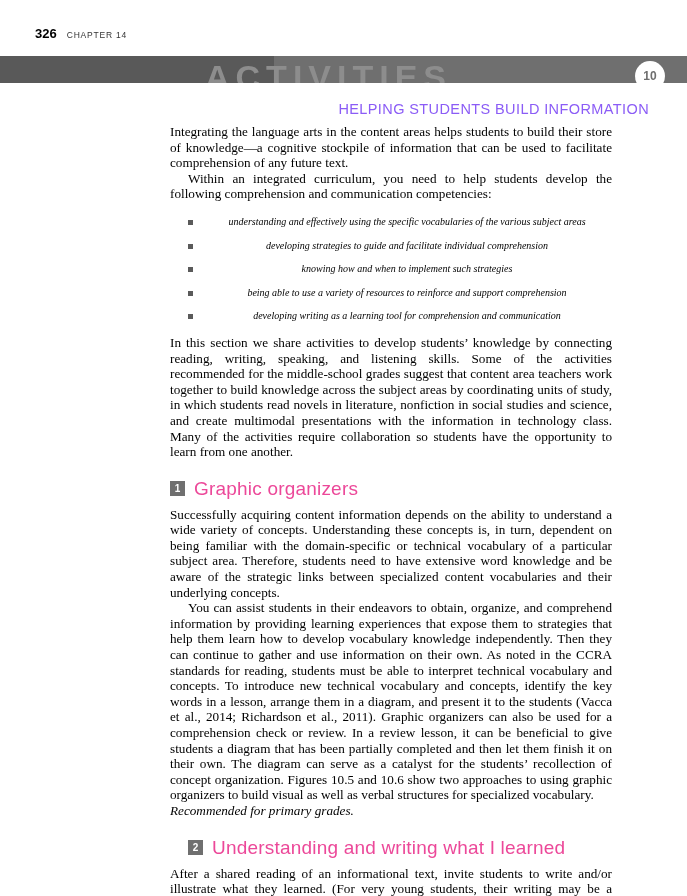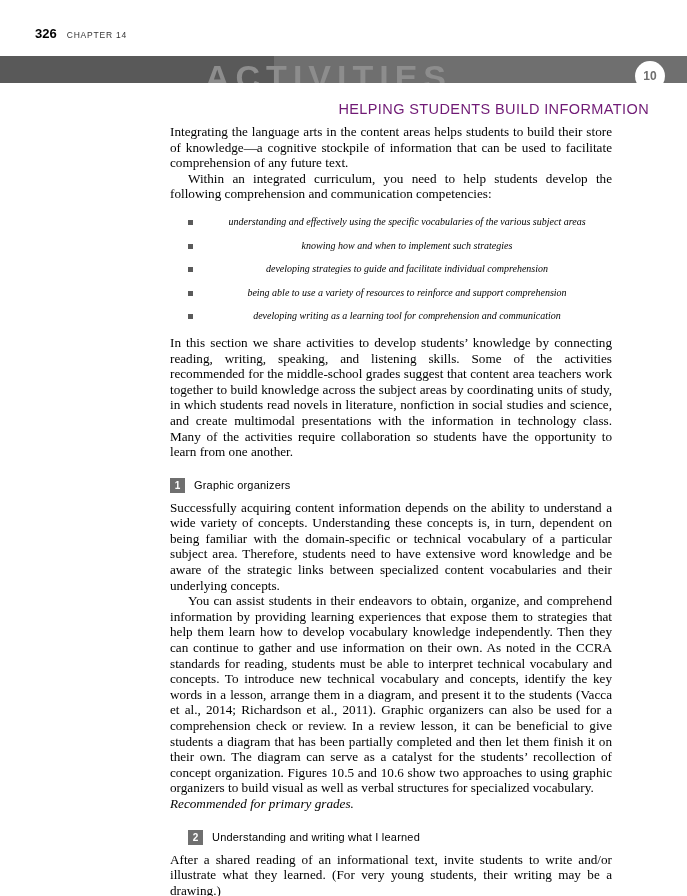--- a/index.html
+++ b/index.html
@@ -101,21 +101,21 @@
   }
 
   
   .section-title {
     position: absolute;
     top: 101px;
     right: 38px;
     font-family: "Liberation Sans", sans-serif;
     font-size: 14.5px;
     letter-spacing: 0.4px;
-    color: #701a75;
+    color: #8b5cf6;
   }
 
   
   .content {
     position: absolute;
     top: 124px;
     left: 170px;
     width: 442px;
   }
   p {
@@ -174,22 +174,22 @@
     color: #ffffff;
     font-family: "Liberation Sans", sans-serif;
     font-weight: bold;
     font-size: 10px;
     display: flex;
     align-items: center;
     justify-content: center;
   }
   .activity-title {
     font-family: "Liberation Sans", sans-serif;
-    font-size: 11px;
-    color: #000000;
+    font-size: 19px;
+    color: #ec4899;
     letter-spacing: 0.2px;
   }
   .italic { font-style: italic; }
 </style>
 </head>
 <body>
 
 <div class="page">
 
   <div class="running-head">
@@ -206,22 +206,22 @@
 
   <div class="section-title">HELPING STUDENTS BUILD INFORMATION</div>
 
   <div class="content">
 
     <p>Integrating the language arts in the content areas helps students to build their store of knowledge—a cognitive stockpile of information that can be used to facilitate comprehension of any future text.</p>
     <p class="indent">Within an integrated curriculum, you need to help students develop the following comprehension and communication competencies:</p>
 
     <ul class="bullets">
       <li>understanding and effectively using the specific vocabularies of the various subject areas</li>
+      <li>developing strategies to guide and facilitate individual comprehension</li>
       <li>knowing how and when to implement such strategies</li>
-      <li>developing strategies to guide and facilitate individual comprehension</li>
       <li>being able to use a variety of resources to reinforce and support comprehension</li>
       <li>developing writing as a learning tool for comprehension and communication</li>
     </ul>
 
     <p class="spaced">In this section we share activities to develop students’ knowledge by connecting reading, writing, speaking, and listening skills. Some of the activities recommended for the middle-school grades suggest that content area teachers work together to build knowledge across the subject areas by coordinating units of study, in which students read novels in literature, nonfiction in social studies and science, and create multimodal presentations with the information in technology class. Many of the activities require collaboration so students have the opportunity to learn from one another.</p>
 
     <div class="activity-head">
       <span class="activity-num">1</span>
       <span class="activity-title">Graphic organizers</span>
     </div>

